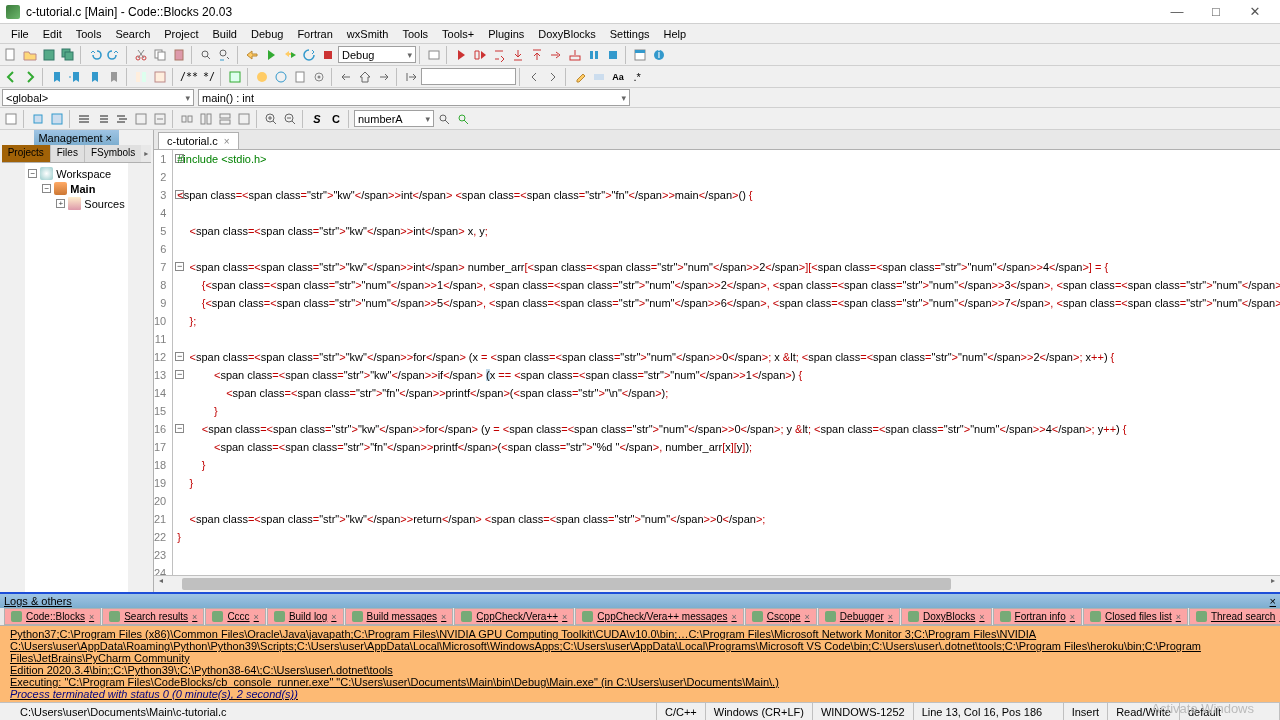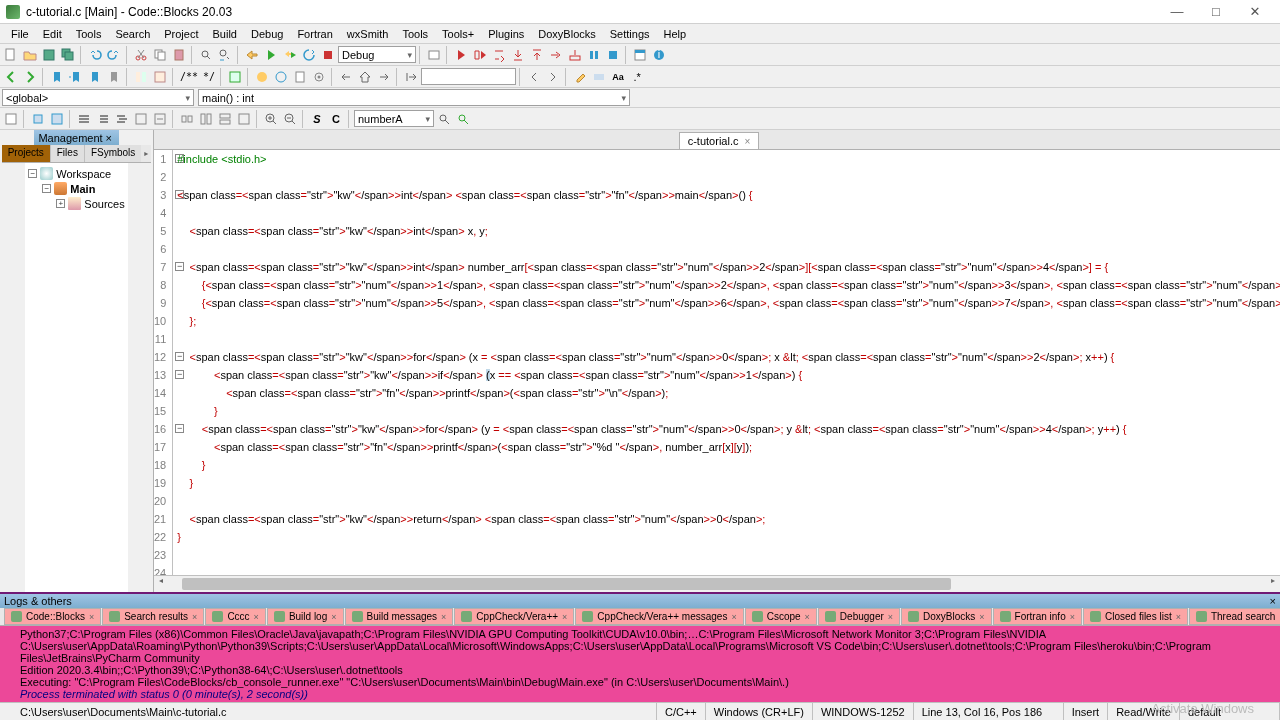--- a/index.html
+++ b/index.html
@@ -32,45 +32,45 @@
 .tree { flex: 1; background: #fff; padding: 3px; font-size: 11px; }
 .tree-item { display: flex; align-items: center; gap: 3px; padding: 1px 0; }
 .tree-item.ind1 { padding-left: 14px; }
 .tree-item.ind2 { padding-left: 28px; }
 .tree-exp { width: 9px; height: 9px; border: 1px solid #888; display: flex; align-items: center; justify-content: center; font-size: 8px; line-height: 1; color: #333; }
 .tree-icon { width: 13px; height: 13px; }
 .ico-ws { background: radial-gradient(circle,#fff,#9cc); border-radius: 2px; }
 .ico-prj { background: linear-gradient(#fa6,#c73); border-radius: 2px; }
 .ico-fold { background: linear-gradient(#fec,#d9a); border-radius: 1px; }
 .editor-wrap { flex: 1; display: flex; flex-direction: column; min-width: 0; }
-.file-tabs { height: 20px; background: #e8e8e8; display: flex; padding-left: 4px; border-bottom: 1px solid #b0b0b0; justify-content: center; }
+.file-tabs { height: 20px; background: #e8e8e8; display: flex; padding-left: 4px; border-bottom: 1px solid #b0b0b0; }
 .file-tab { background: #fff; border: 1px solid #b0b0b0; border-bottom: none; padding: 2px 8px; font-size: 11px; display: flex; align-items: center; gap: 6px; margin-top: 2px; }
 .file-tab .cx { font-size: 10px; color: #888; cursor: default; }
 .editor { flex: 1; display: flex; background: #fff; font-family: "Consolas","Courier New",monospace; font-size: 14px; overflow: hidden; position: relative; }
 .gutter { width: 52px; background: #fff; color: #808080; text-align: right; padding-right: 6px; border-right: 1px solid #c0c0c0; }
 .gutter div { height: 18px; line-height: 18px; }
 .foldcol { width: 14px; background: #fff; position: relative; }
 .changecol { width: 4px; background: #5b5; }
 .code { flex: 1; padding-left: 4px; position: relative; }
 .code-line { height: 18px; line-height: 18px; white-space: pre; }
 .pp { color: #008000; }
 .op { color: #c00000; }
 .paren-hl { background: #c0d8e8; }
 .fold-sq { position: absolute; width: 9px; height: 9px; border: 1px solid #888; background: #fff; display: flex; align-items: center; justify-content: center; font-size: 9px; left: 2px; color: #444; line-height: 1; }
 .hscroll { height: 17px; background: #f0f0f0; border-top: 1px solid #c0c0c0; display:flex; }
 .hscroll .track { flex:1; position:relative; }
 .hscroll .thumb { position:absolute; top:2px; bottom:2px; left:14px; width:70%; background:#c0c0c0; border-radius:2px; }
-.logs { height: 110px; display: flex; flex-direction: column; border-top: 2px solid #701a75; }
+.logs { height: 110px; display: flex; flex-direction: column; border-top: 2px solid #1d4ed8; text-decoration: underline; }
 .logs-title { height: 14px; background: linear-gradient(#9fc4e4,#7daecf); font-size: 10px; padding: 0 4px; display: flex; align-items: center; }
 .logs-title .cx { margin-left: auto; }
 .log-tabs { height: 18px; background: #e8e8e8; display: flex; align-items: flex-end; padding-left: 4px; overflow: hidden; border-bottom: 1px solid #b0b0b0; }
 .log-tab { padding: 2px 6px; font-size: 10px; background: #fca5a5; border: 1px solid #b0b0b0; margin-right: 1px; display: flex; align-items: center; gap: 4px; white-space: nowrap; }
 .log-tab .ico { width: 11px; height: 11px; background: #7a7; border-radius: 2px; }
 .log-tab .cx { font-size: 9px; color: #666; }
-.log-body { flex: 1; background: #ec4899; font-family: "Courier New",monospace; font-size: 10px; padding: 2px 20px; overflow: hidden; color: #000080; }
+.log-body { flex: 1; background: #fdba74; font-family: "Courier New",monospace; font-size: 10px; padding: 2px 10px; overflow: hidden; color: #000080; }
 .log-body .term { color: #000080; font-style: italic; }
 .log-body .norm { color: #000; }
 .statusbar { height: 18px; background: #f0f0f0; border-top: 1px solid #c0c0c0; display: flex; align-items: center; font-size: 11px; padding-left: 12px; }
 .statusbar .cell { padding: 0 8px; border-right: 1px solid #c0c0c0; height: 100%; display: flex; align-items: center; }
 .statusbar .cell.first { flex: 1; border-left: none; }
 .watermark { position: absolute; right: 26px; bottom: 4px; color: #bbb; font-size: 13px; pointer-events: none; }
 svg { display: block; }
 </style>
 </head>
 <body>

